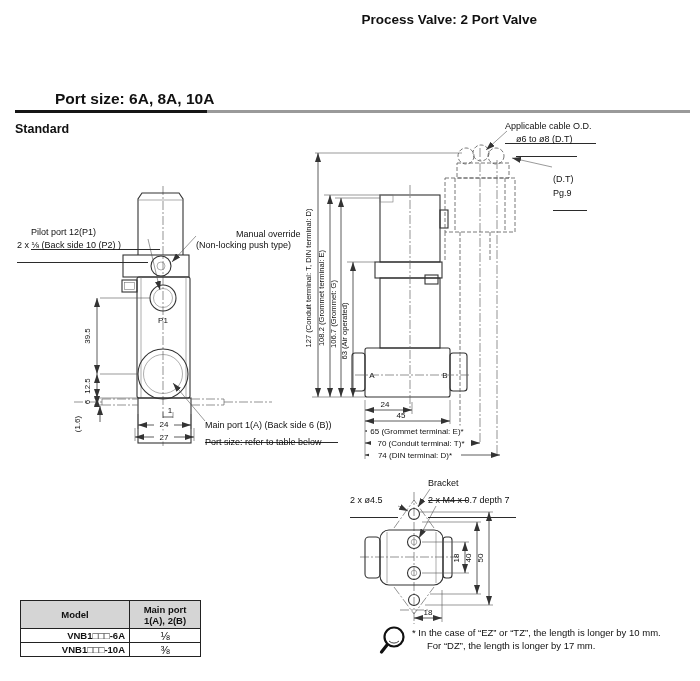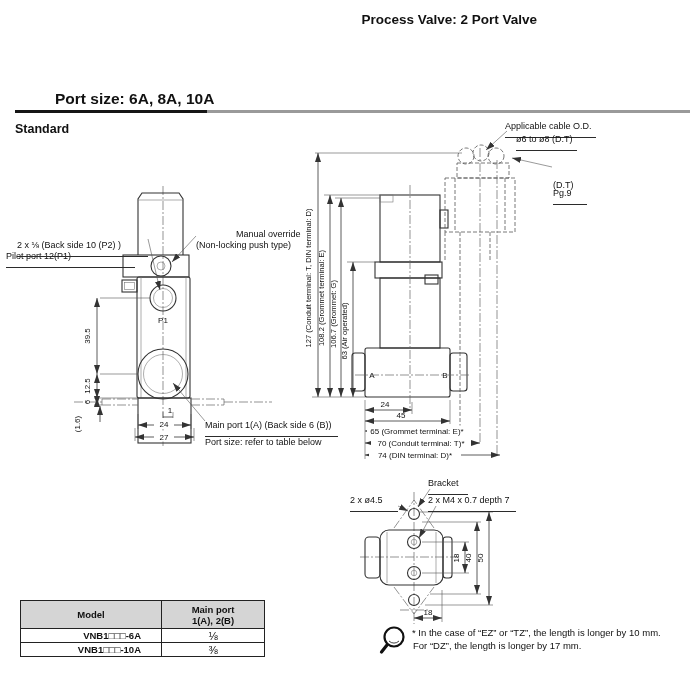--- a/index.html
+++ b/index.html
@@ -1,21 +1,21 @@
 <!DOCTYPE html>
 <html><head>
 <meta charset="utf-8">
 <style>
   html,body{margin:0;padding:0;background:#fff;}
   #page{position:relative;width:700px;height:681px;background:#fff;overflow:hidden;
         font-family:"Liberation Sans",sans-serif;color:#111;
         border-right:5px solid #737373;border-bottom:1px solid #c9c9c9;}
   .abs{position:absolute;}
   .lbl{position:absolute;font-size:9px;line-height:11px;white-space:nowrap;color:#111;}
-  .ul{border-bottom:1px solid #2b2b2b;padding-bottom:5px;}
+  .ul{border-bottom:1px solid #2b2b2b;padding-bottom:11px;}
   #hdr-block{position:absolute;top:12px;right:163px;text-align:right;font-weight:bold;
              font-size:13.5px;line-height:15px;}
   #series-block{position:absolute;top:14px;left:543px;display:flex;align-items:baseline;gap:7px;
                 font-style:italic;font-weight:bold;}
   #series-prefix{font-size:20px;}
   #series-name{font-size:30px;letter-spacing:1px;}
   #port-heading{position:absolute;left:15px;top:90px;font-size:15.5px;font-weight:bold;margin-left:40px;}
   #port-rule{position:absolute;left:15px;top:110px;width:675px;height:3px;
              background:linear-gradient(to right,#151515 0,#151515 192px,#9a9a9a 192px,#9a9a9a 100%);}
   #standard-heading{position:absolute;left:15px;top:122px;font-size:12.5px;font-weight:bold;}
@@ -23,27 +23,27 @@
   svg text{font-family:"Liberation Sans",sans-serif;fill:#111;}
   .dim{stroke:#333;stroke-width:0.8;fill:none;}
   .ext{stroke:#555;stroke-width:0.6;fill:none;}
   .out{stroke:#333;stroke-width:1.1;fill:none;}
   .thin{stroke:#777;stroke-width:0.6;fill:none;}
   .cl{stroke:#666;stroke-width:0.7;fill:none;stroke-dasharray:9 2 2 2;}
   .ph{stroke:#555;stroke-width:0.8;fill:none;stroke-dasharray:4 2;}
   .dtxt{font-size:8px;}
   .rtxt{font-size:7.6px;}
   #model-table{position:absolute;left:20px;top:600px;border-collapse:collapse;}
-  #model-table th,#model-table td{border:1px solid #222;text-align:center;padding:0 20px;}
+  #model-table th,#model-table td{border:1px solid #222;text-align:center;padding:0 4px;}
   #model-table th{background:#d5d5d5;font-size:9.5px;font-weight:bold;height:27px;line-height:11px;}
   #model-table td{height:13px;font-size:9.5px;}
   #model-table td.model{font-weight:bold;width:100px;text-align:right;}
   #model-table td.port{width:62px;font-size:11px;}
   #footnote{position:absolute;left:412px;top:626px;font-size:9.5px;line-height:13px;white-space:nowrap;}
-  #footnote .l2{margin-left:1px;}
+  #footnote .l2{margin-left:15px;}
 </style>
 </head>
 <body>
 
 <div id="page">
 
   <div id="hdr-block">
     <div>Process Valve: 2 Port Valve</div>
   </div>
 
@@ -123,21 +123,21 @@
     <line class="ext" x1="184" y1="262" x2="184" y2="275"></line>
     <line class="dim" x1="125" y1="271" x2="184" y2="271" marker-start="url(#as)" marker-end="url(#ae)"></line>
     <rect x="144" y="264.5" width="20" height="11" fill="#fff"></rect>
     <text class="dtxt" x="154" y="274" text-anchor="middle">27</text>
 
     <polyline class="ext" points="138,73 150,124" marker-end="url(#ae)"></polyline>
     <polyline class="ext" points="186,70 162,96" marker-end="url(#ae)"></polyline>
     <polyline class="ext" points="195,255 163,217" marker-end="url(#ae)"></polyline>
   </svg>
 
-  <div class="lbl ul" style="left:6px;top:227px;width:129px;margin-top:24px;">Pilot port 12(P1)</div>
+  <div class="lbl ul" style="left:31px;top:227px;width:129px;">Pilot port 12(P1)</div>
   <div class="lbl ul" style="left:17px;top:240px;width:131px;">2 x ⅛ (Back side 10 (P2) )</div>
   <div class="lbl" style="left:196px;top:229px;padding-left:40px;">Manual override</div>
   <div class="lbl" style="left:196px;top:240px;">(Non-locking push type)</div>
   <div class="lbl ul" style="left:205px;top:420px;padding-right:6px;">Main port 1(A) (Back side 6 (B))</div>
   <div class="lbl" style="left:205px;top:437px;">Port size: refer to table below</div>
 
   <svg class="abs" style="left:295px;top:118px;" width="400" height="352" viewBox="0 0 400 352">
 
     <line class="ext" x1="20" y1="35" x2="167" y2="35"></line>
 
@@ -200,21 +200,21 @@
     <rect x="74" y="331.5" width="92" height="10" fill="#fff"></rect>
     <text class="dtxt" x="120" y="340" text-anchor="middle">74 (DIN terminal: D)*</text>
 
     <polyline class="ext" points="212,13 191,32" marker-end="url(#ae)"></polyline>
     <polyline class="ext" points="257,49 217,40" marker-end="url(#ae)"></polyline>
   </svg>
 
   <div class="lbl ul" style="left:505px;top:121px;padding-right:4px;">Applicable cable O.D.</div>
   <div class="lbl ul" style="left:516px;top:134px;padding-right:4px;">ø6 to ø8 (D.T)</div>
   <div class="lbl ul" style="left:553px;top:160px;width:34px;margin-top:28px;">Pg.9</div>
-  <div class="lbl" style="left:553px;top:174px;margin-top:6px;">(D.T)</div>
+  <div class="lbl" style="left:553px;top:174px;">(D.T)</div>
 
   <svg class="abs" style="left:330px;top:470px;" width="280" height="178" viewBox="0 0 280 178">
     <line class="cl" x1="84" y1="22" x2="84" y2="154"></line>
     <line class="cl" x1="30" y1="87" x2="128" y2="87"></line>
 
     <g class="cl">
       <polyline points="64,58 84,30 104,58"></polyline>
       <polyline points="64,117 84,144 104,117"></polyline>
       <line x1="70" y1="140" x2="98" y2="140"></line>
     </g>

